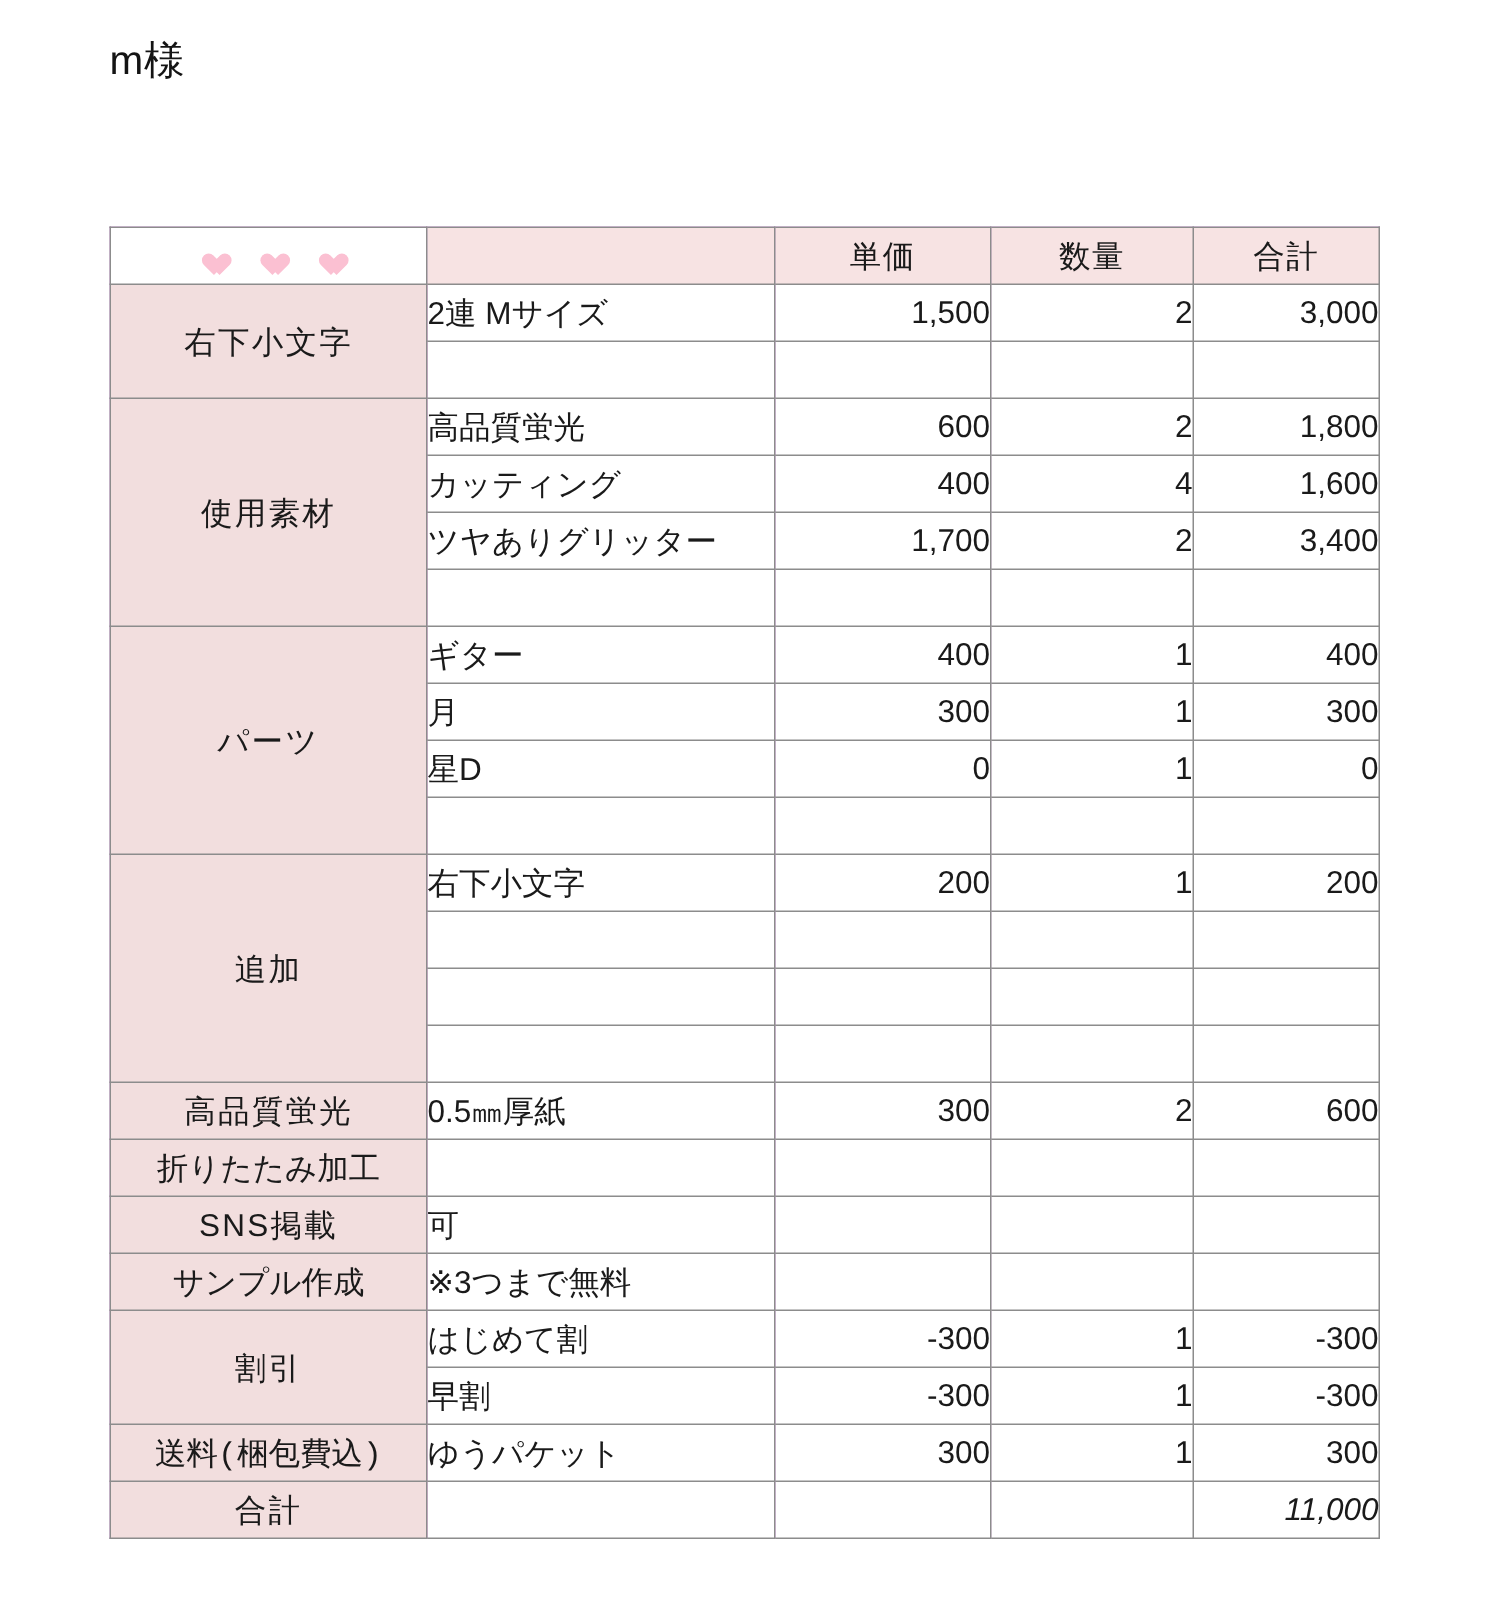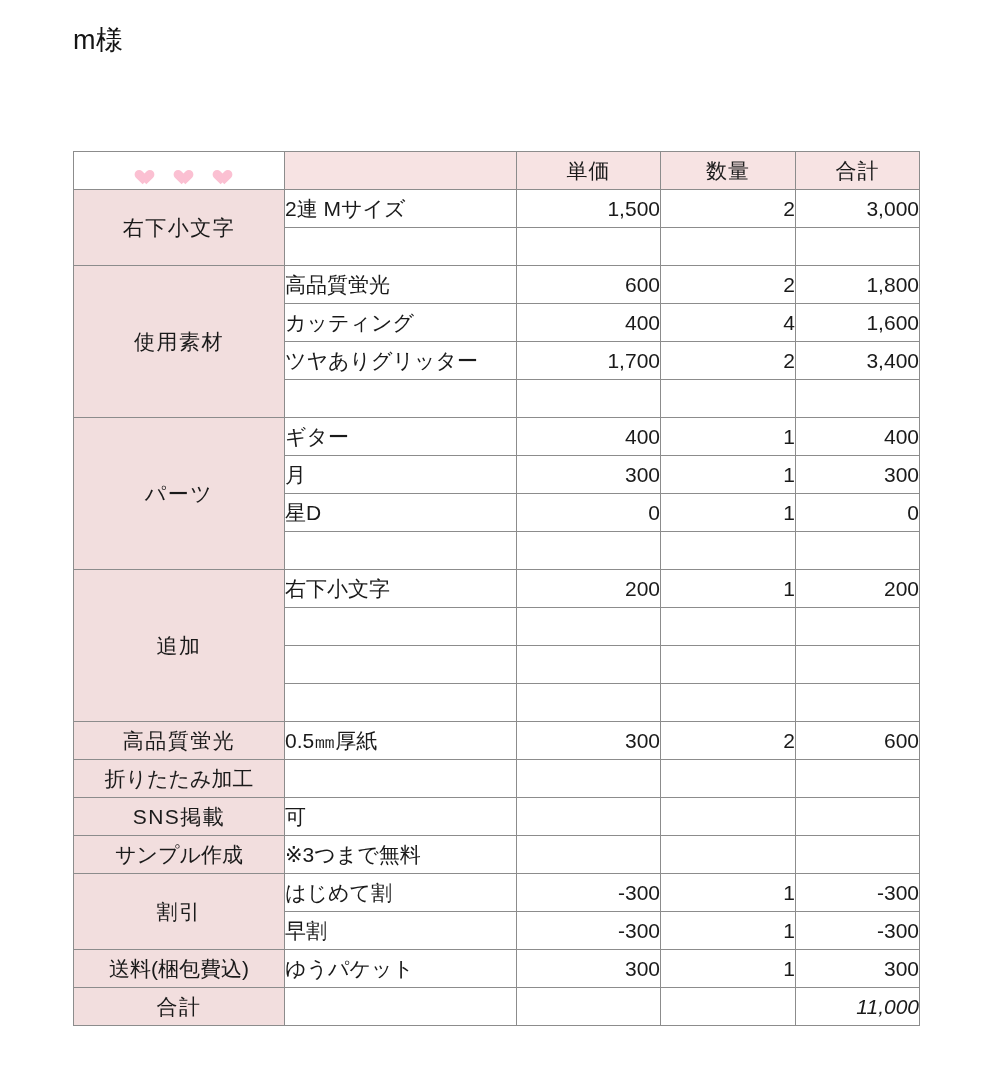--- a/index.html
+++ b/index.html
@@ -128,21 +128,21 @@
   }
 
   .row-label {
     background: #f2dede !important;
     text-align: center;
     vertical-align: middle;
     font-size: 22px;
     letter-spacing: 1.5px;
     color: #141414;
   }
-  .row-label.tight { letter-spacing: 0px; font-size: 21px; }
+  .row-label.tight { letter-spacing: 0px; font-size: 21px; font-family: Liberation Mono, monospace; }
 
   .cell-item {
     text-align: left;
     vertical-align: middle;
     padding-left: 5px;
     font-size: 21px;
     letter-spacing: 0px;
     white-space: nowrap;
     overflow: hidden;
   }

